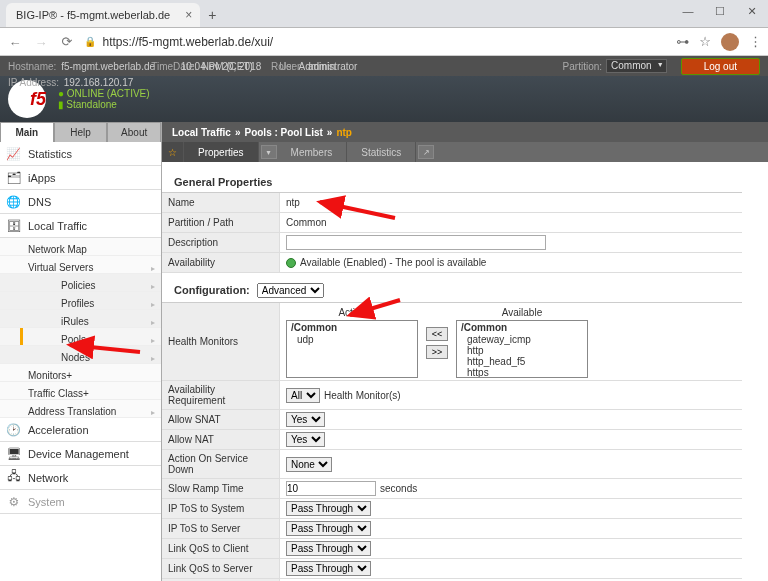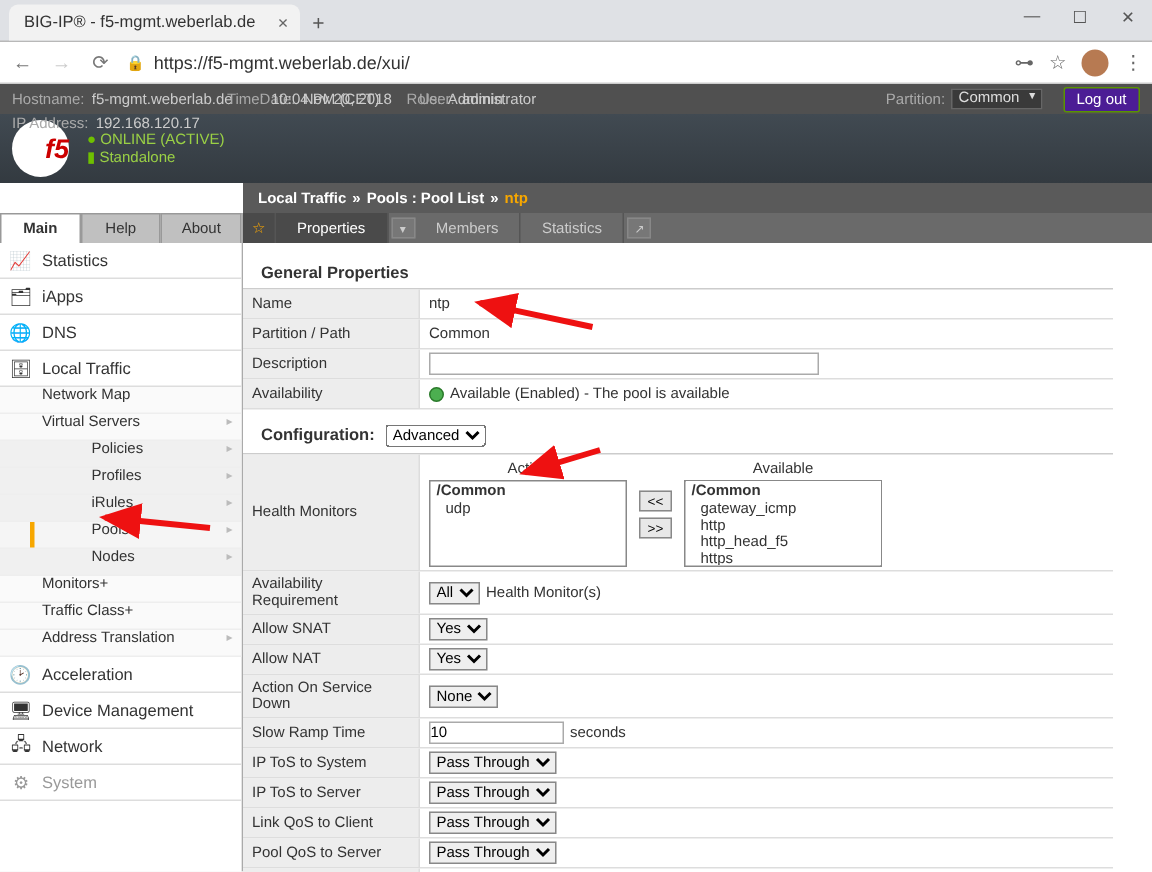--- a/index.html
+++ b/index.html
@@ -20,39 +20,39 @@
 .avatar { width: 18px; height: 18px; border-radius: 50%; background: #b77a52; }
 
 
 .f5status { height: 20px; background: #505050; color: #ccc; display: flex; align-items: center; font-size: 10px; padding: 0 8px; gap: 4px; }
 .f5status .grp { margin-right: 14px; }
 .f5status .lbl { color: #aaa; margin-right: 2px; }
 .f5status .spacer { flex: 1; }
 .partlbl { color: #aaa; }
 .partsel { background: #3a3a3a; color: #ddd; border: 1px solid #666; font-size: 10px; padding: 0 14px 0 4px; height: 14px; position: relative; }
 .partsel::after { content: "▼"; position: absolute; right: 2px; top: 1px; font-size: 7px; }
-.logout { background: #4c1d95; color: #fff; font-size: 10px; padding: 2px 8px; border: 1px solid #5a9400; border-radius: 2px; margin-left: 10px; }
+.logout { background: #c2410c; color: #fff; font-size: 10px; padding: 2px 22px; border: 1px solid #5a9400; border-radius: 2px; margin-left: 10px; }
 
 
 .f5header { height: 46px; background: linear-gradient(#414a52,#333a40); display: flex; align-items: center; padding-left: 8px; }
 .f5logo { width: 38px; height: 38px; border-radius: 50%; background: #fff; color: #c00; font-weight: bold; font-size: 18px; display: flex; align-items: center; justify-content: flex-end; font-style: italic; }
 .f5stat { margin-left: 12px; color: #9ad045; font-size: 10px; }
 .f5stat .dot { color: #6fc000; }
 .f5stat .sub { color: #9ad045; }
 
 
 .mainwrap { display: flex; height: calc(581px - 28px - 28px - 20px - 46px); }
-.leftcol { width: 162px; background: #e8e8e8; border-right: 1px solid #aaa; display: flex; flex-direction: column; margin-top: 20px; }
+.leftcol { width: 162px; background: #e8e8e8; border-right: 1px solid #aaa; display: flex; flex-direction: column; }
 .tabs3 { display: flex; height: 20px; }
 .tabs3 div { flex: 1; text-align: center; font-size: 10px; line-height: 20px; background: #c0c0c0; border: 1px solid #999; border-bottom: none; color: #333; cursor: pointer; }
 .tabs3 .active { background: #fff; font-weight: bold; }
 .navlist { background: #fff; overflow-y: auto; flex: 1; }
 .navgroup { display: flex; align-items: center; height: 24px; padding-left: 6px; font-size: 11px; color: #333; border-bottom: 1px solid #ddd; cursor: pointer; gap: 6px; }
 .navgroup .gicon { width: 16px; height: 16px; display: flex; align-items: center; justify-content: center; font-size: 12px; }
-.subitem { height: 18px; display: flex; align-items: flex-start; padding-left: 28px; font-size: 10px; color: #333; border-bottom: 1px solid #eee; background: #fafafa; cursor: pointer; position: relative; }
+.subitem { height: 18px; display: flex; align-items: flex-end; padding-left: 28px; font-size: 10px; color: #333; border-bottom: 1px solid #eee; background: #fafafa; cursor: pointer; position: relative; }
 .subitem .chev { position: absolute; right: 6px; color: #bbb; font-size: 8px; }
 .subitem2 { padding-left: 61px; background: #f0f0f0; }
 .subitem.selected { background: #f5f5f5; }
 .subitem.selected::before { content:""; position:absolute; left:20px; top:0; bottom:0; width:3px; background:#f7a700; }
 .navgroup.dim { color: #999; }
 
 
 .content { flex: 1; background: #fff; overflow-y: auto; overflow-x: hidden; }
 .breadcrumb { height: 20px; background: #5a5a5a; color: #fff; font-size: 10px; display: flex; align-items: center; padding-left: 10px; gap: 4px; font-weight: bold; }
 .breadcrumb .last { color: #f7a700; }
@@ -346,21 +346,21 @@
             <select><option>Pass Through</option></select>
           </div>
         </div>
       <div class="row">
           <div class="lbl">Link QoS to Client</div>
           <div class="val">
             <select><option>Pass Through</option></select>
           </div>
         </div>
       <div class="row">
-          <div class="lbl">Pool QoS to Server</div>
+          <div class="lbl">Link QoS to Server</div>
           <div class="val">
             <select><option>Pass Through</option></select>
           </div>
         </div>
       <div class="row">
           <div class="lbl">Reselect Tries</div>
           <div class="val"></div>
         </div>
 
     </div>

